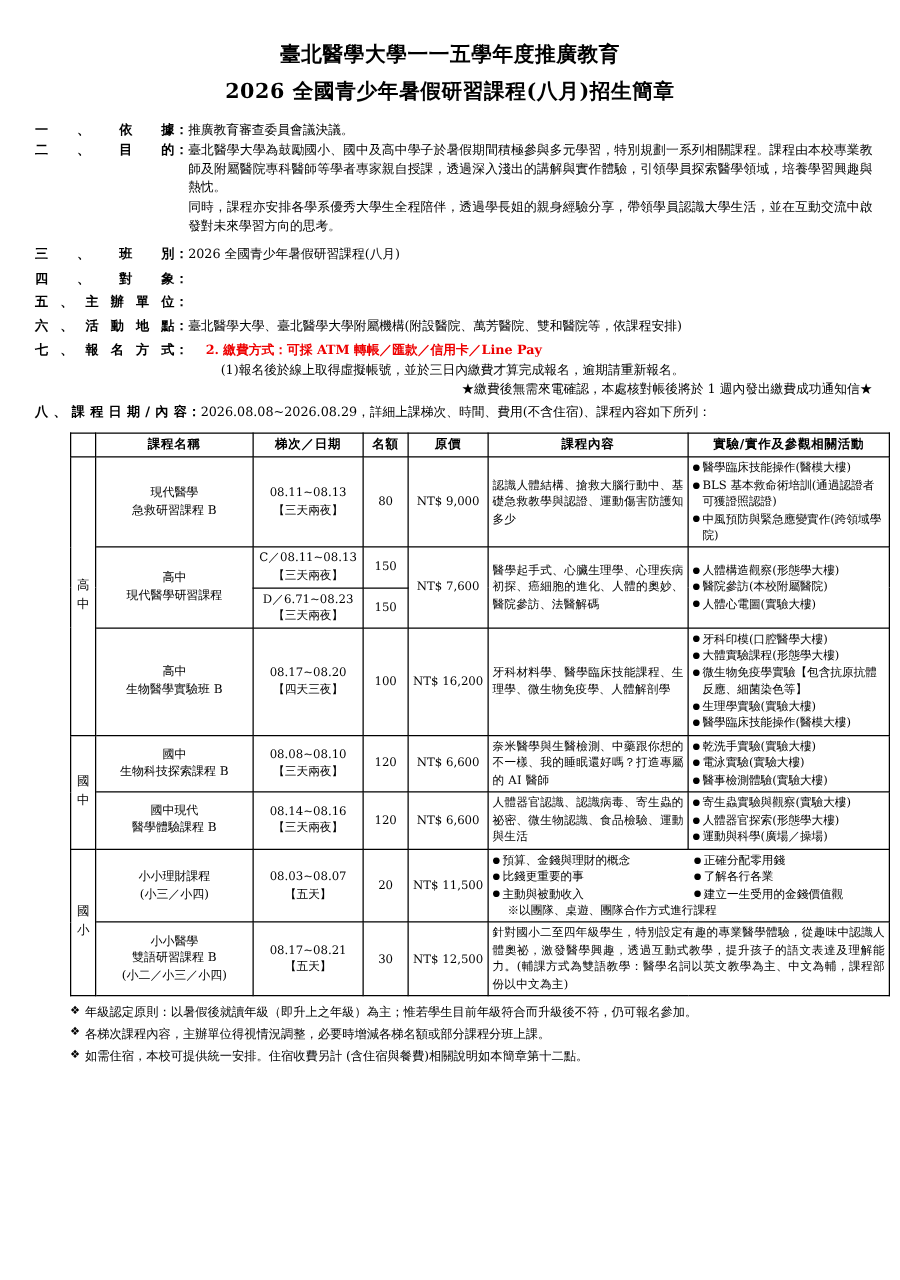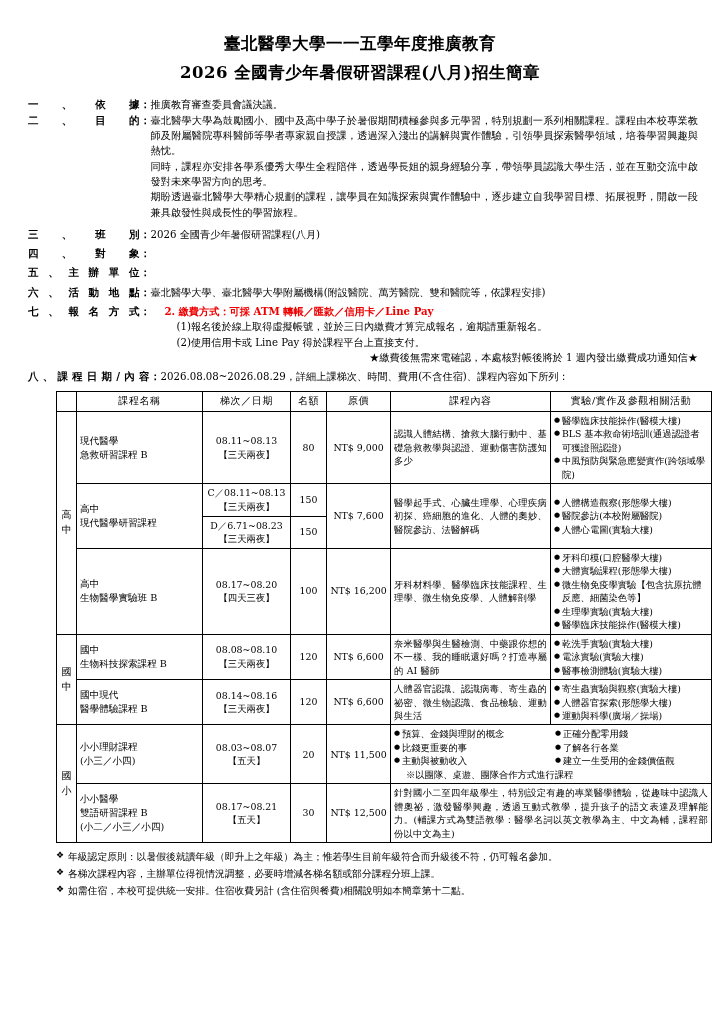--- a/index.html
+++ b/index.html
@@ -87,21 +87,21 @@
     table-layout: fixed;
     font-size: 9.3px;
   }
   table.courses th, table.courses td {
     border: 1px solid #000000;
     vertical-align: middle;
     padding: 2px 3px;
     line-height: 1.45;
   }
   table.courses th {
-    font-weight: normal;
+    font-weight: bold;
     font-size: 10px;
     letter-spacing: 0.6px;
     padding: 2px 1px;
   }
   .col-group   { width: 20px; }
   .col-name    { width: 126px; }
   .col-date    { width: 88px; }
   .col-quota   { width: 36px; }
   .col-price   { width: 64px; }
   .col-content { width: 160px; }
@@ -115,20 +115,21 @@
     line-height: 1.3;
   }
   td.group-cell .vtext {
     display: inline-block;
     writing-mode: horizontal-tb;
     word-break: break-all;
     width: 11px;
     margin: 0 auto;
   }
   td.cname {
+    text-align: center;
     line-height: 1.6;
     font-size: 9.6px;
   }
   td.cdate {
     text-align: center;
     line-height: 1.55;
     font-size: 9.4px;
   }
   td.cquota { text-align: center; font-size: 9.4px; }
   td.cprice { text-align: center; font-size: 9.4px; white-space: nowrap; }
@@ -201,21 +202,20 @@
     <div class="item-label">
         <span>二</span>
         <span>、</span>
         <span>目</span>
         <span>的</span>
       </div>
     <div class="item-colon">：</div>
     <div class="item-body">
       <p>臺北醫學大學為鼓勵國小、國中及高中學子於暑假期間積極參與多元學習，特別規劃一系列相關課程。課程由本校專業教師及附屬醫院專科醫師等學者專家親自授課，透過深入淺出的講解與實作體驗，引領學員探索醫學領域，培養學習興趣與熱忱。</p>
       <p>同時，課程亦安排各學系優秀大學生全程陪伴，透過學長姐的親身經驗分享，帶領學員認識大學生活，並在互動交流中啟發對未來學習方向的思考。</p>
-      <p>期盼透過臺北醫學大學精心規劃的課程，讓學員在知識探索與實作體驗中，逐步建立自我學習目標、拓展視野，開啟一段兼具啟發性與成長性的學習旅程。</p>
     </div>
   </div>
 
   <div class="item-row" style="margin-top:7px;">
     <div class="item-label">
         <span>三</span>
         <span>、</span>
         <span>班</span>
         <span>別</span>
       </div>
@@ -268,21 +268,20 @@
         <span>、</span>
         <span>報</span>
         <span>名</span>
         <span>方</span>
         <span>式</span>
       </div>
     <div class="item-colon">：</div>
     <div class="item-body">
       <p class="red indent-1">2. 繳費方式：可採 ATM 轉帳／匯款／信用卡／Line Pay</p>
       <p class="indent-2">(1)報名後於線上取得虛擬帳號，並於三日內繳費才算完成報名，逾期請重新報名。</p>
-      <p class="indent-2">(2)使用信用卡或 Line Pay 得於課程平台上直接支付。</p>
       <p class="indent-2 center-star">★繳費後無需來電確認，本處核對帳後將於 1 週內發出繳費成功通知信★</p>
     </div>
   </div>
 
   <div class="item-row" style="margin-top:4px;">
     <div class="item-label" style="width:128px;flex:0 0 128px;">
         <span>八</span>
         <span>、</span>
         <span>課</span>
         <span>程</span>

